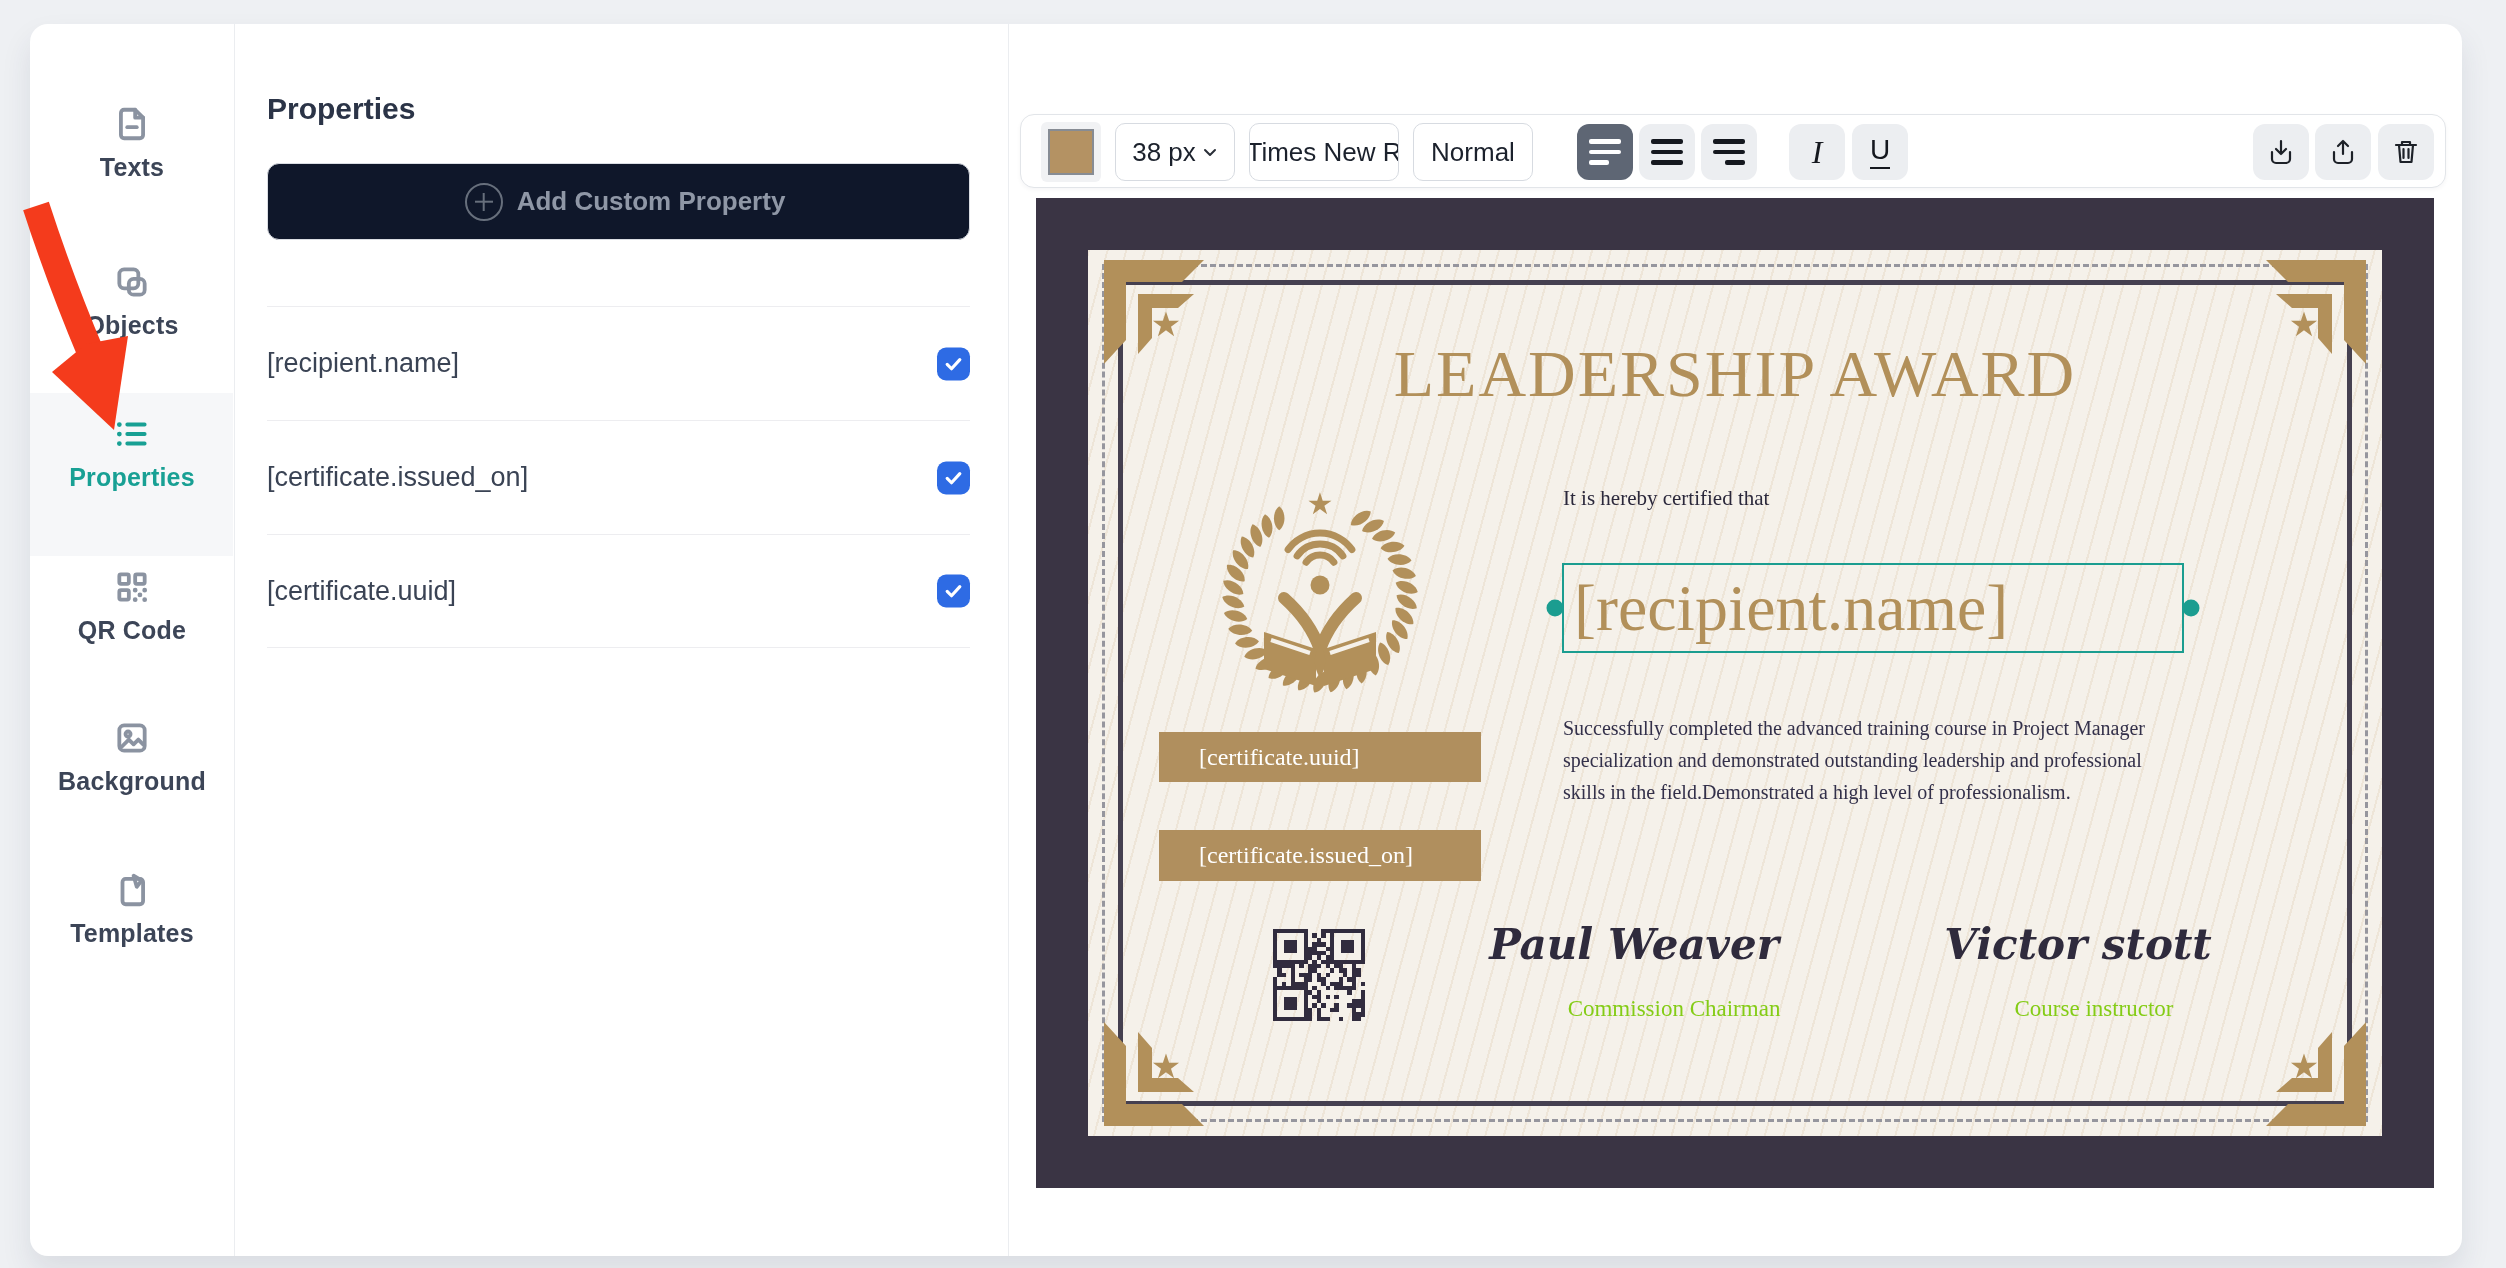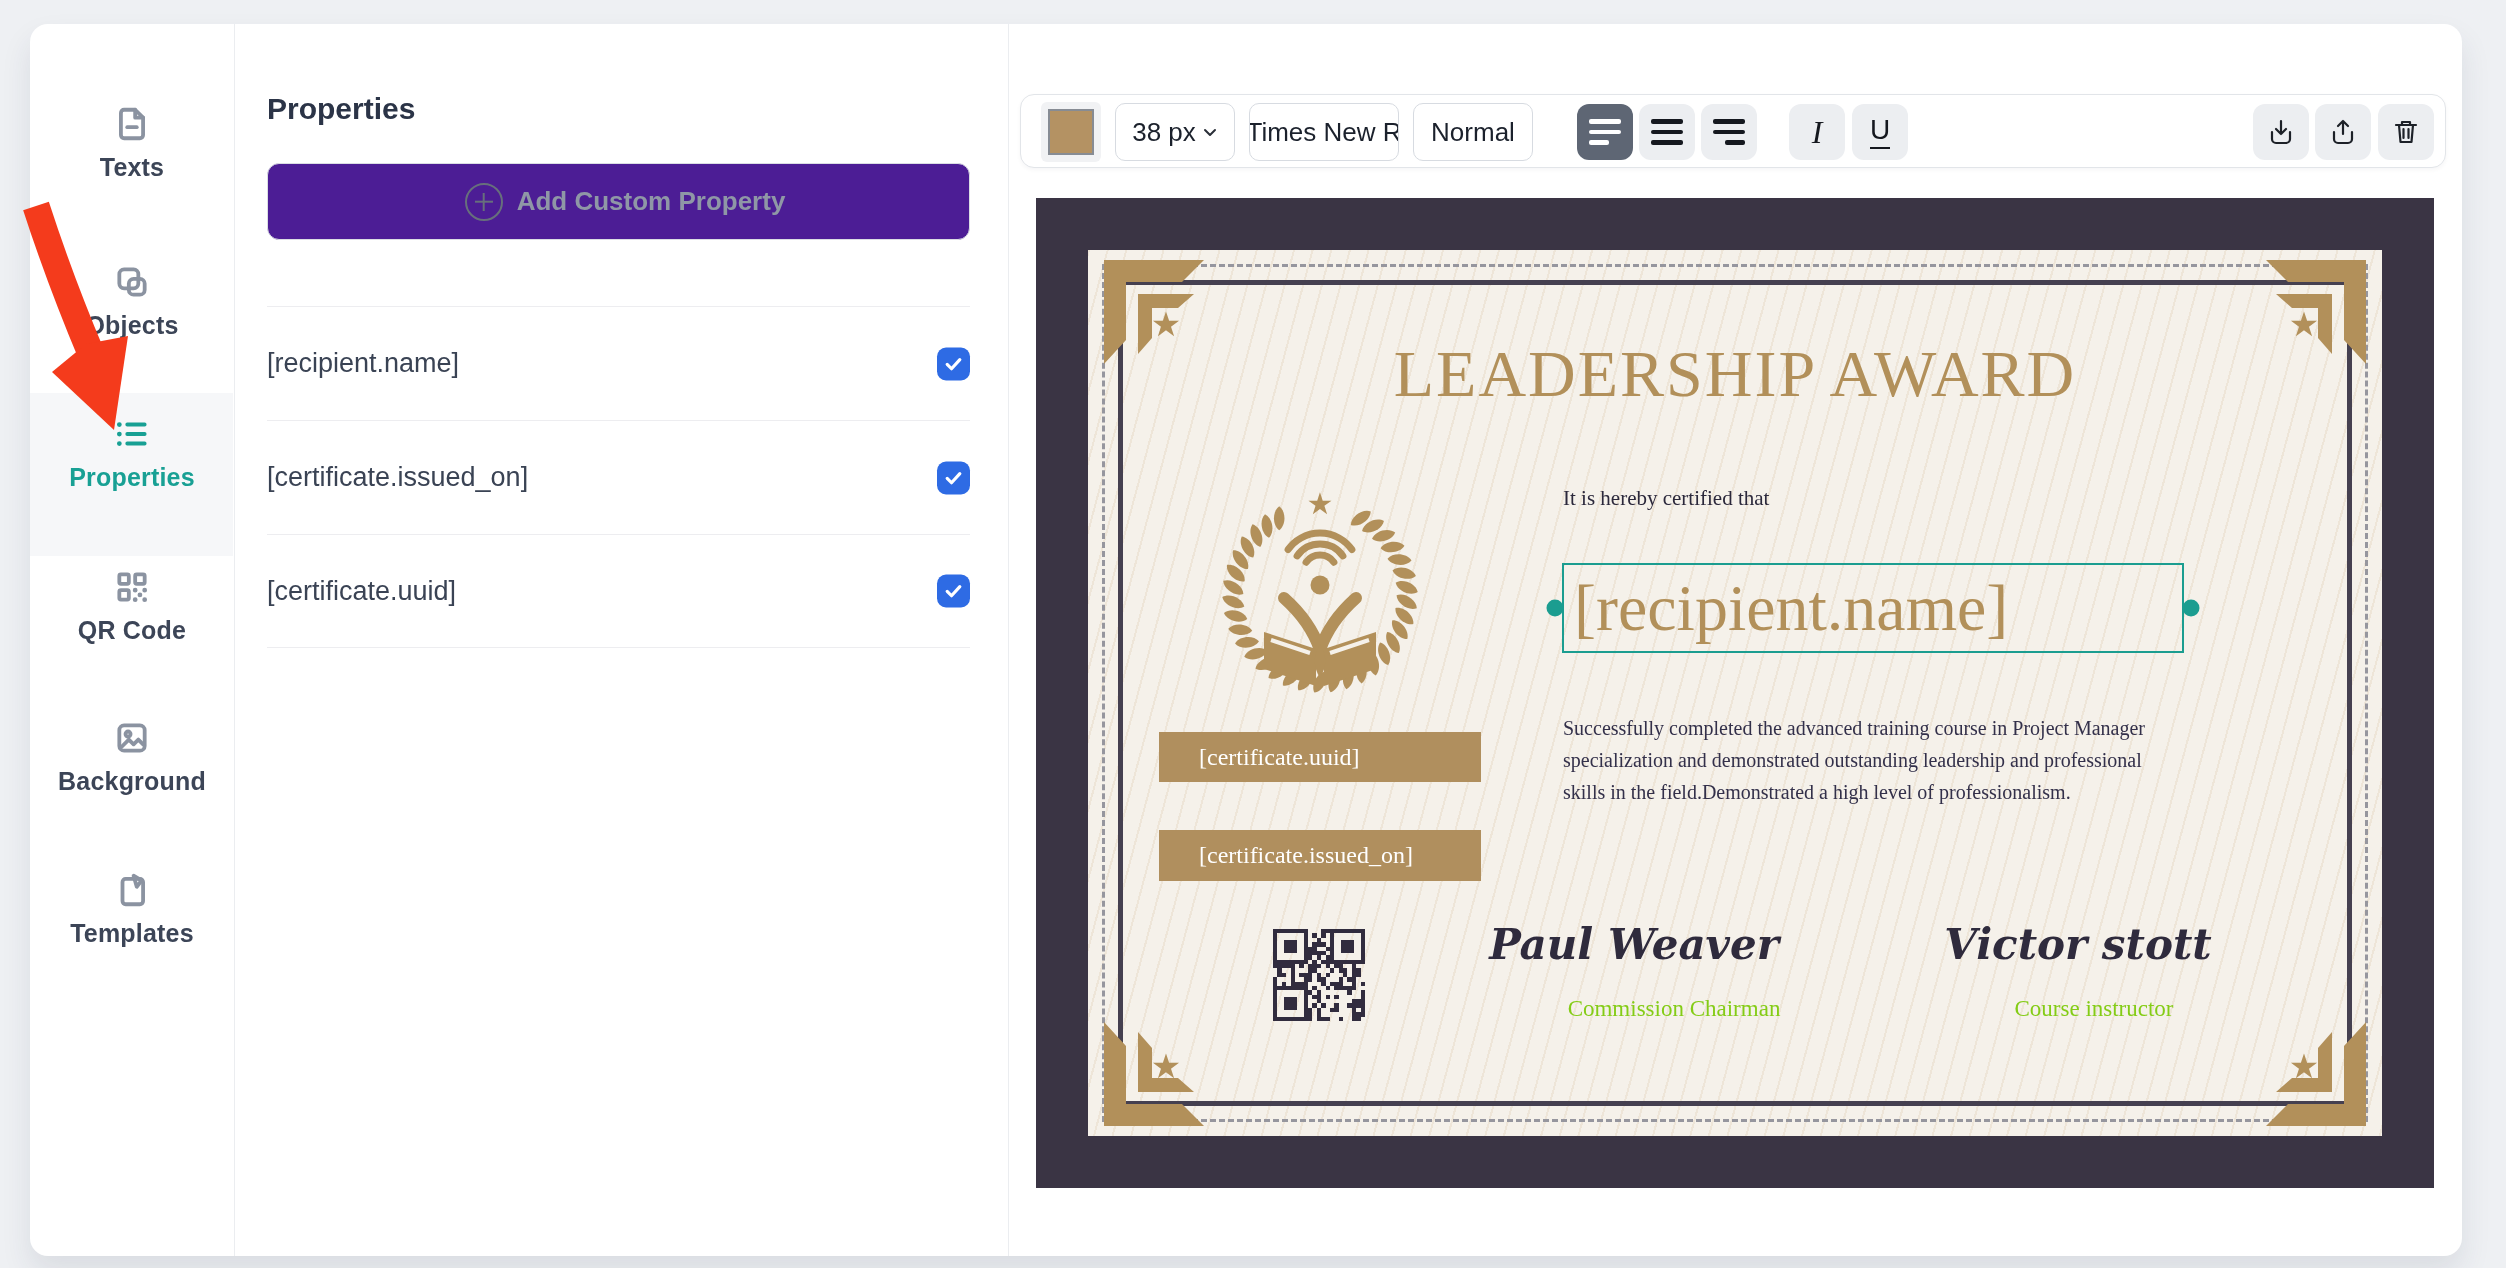--- a/index.html
+++ b/index.html
@@ -18,38 +18,38 @@
   .side-item.sel svg { stroke:#18a094; }
   .side-item.sel .lbl { color:#18a094; }
   .side-sel-bg { position:absolute; left:0; top:369px; width:203px; height:163px; background:#f6f7f9; }
 
   
   .arrow-overlay { position:absolute; left:0; top:0; width:2506px; height:1268px; pointer-events:none; z-index:50; }
 
   
   .panel { position:absolute; left:205px; top:0; bottom:0; width:774px; border-right:1.5px solid #ebedf0; }
   .panel-title { position:absolute; left:32px; top:68px; font-size:30px; font-weight:700; color:#2b3447; }
-  .add-btn { position:absolute; left:32px; top:139px; width:703px; height:77px; background:#4c1d95;
+  .add-btn { position:absolute; left:32px; top:139px; width:703px; height:77px; background:#0f172a;
              border:1.6px solid #dadde3; border-radius:12px; display:flex; align-items:center; justify-content:center;
              gap:14px; cursor:pointer;padding-left:13px; }
   .add-btn .plus { width:38px; height:38px; border:2.6px solid #676f7c; border-radius:50%; position:relative; flex:0 0 auto; }
   .add-btn .plus:before, .add-btn .plus:after { content:""; position:absolute; background:#676f7c; }
   .add-btn .plus:before { left:50%; top:8px; bottom:8px; width:2.6px; transform:translateX(-50%); }
   .add-btn .plus:after  { top:50%; left:8px; right:8px; height:2.6px; transform:translateY(-50%); }
   .add-btn .add-lbl { font-size:26px; font-weight:700; color:#8f97a6; }
   .rows { position:absolute; left:32px; top:282px; width:703px; }
   .prow { position:relative; height:114px; border-top:1.5px solid #ededf0; display:flex; align-items:center; }
   .prow:last-child { border-bottom:1.5px solid #ededf0; }
   .prow .plabel { font-size:27px; font-weight:500; color:#3a4354; }
   .checkbox { position:absolute; right:0; top:50%; transform:translateY(-50%); width:33px; height:33px;
               border-radius:9px; background:#2e6be4; display:flex; align-items:center; justify-content:center; cursor:pointer; }
   .checkbox svg { width:19px; height:19px; }
 
   
-  .toolbar { position:absolute; left:990px; top:70px; width:1426px; height:74px; background:#fff;
+  .toolbar { position:absolute; left:990px; top:90px; width:1426px; height:74px; background:#fff;
              border:1.6px solid #e2e5e9; border-radius:14px; box-shadow:0 2px 4px rgba(20,30,50,.04); }
   .tb { position:absolute; top:8px; height:58px; }
   .swatch-wrap { left:20px; width:60px; top:7px; height:60px; background:#f1f2f4; border-radius:6px;
                  display:flex; align-items:center; justify-content:center; cursor:pointer; }
   .swatch { width:46px; height:46px; background:#b49263; border:2px solid #878c94; }
   .pill { background:#fff; border:1.6px solid #d7dbe1; border-radius:10px; display:flex; align-items:center;
           justify-content:center; gap:6px; font-size:26px; color:#1b212c; cursor:pointer; overflow:hidden; white-space:nowrap; }
   .pill .chev { width:16px; height:16px; flex:0 0 auto; }
   .sq-btn { width:56px; height:56px; top:9px; border-radius:12px; background:#eceef1; display:flex; align-items:center;
             justify-content:center; cursor:pointer; }

